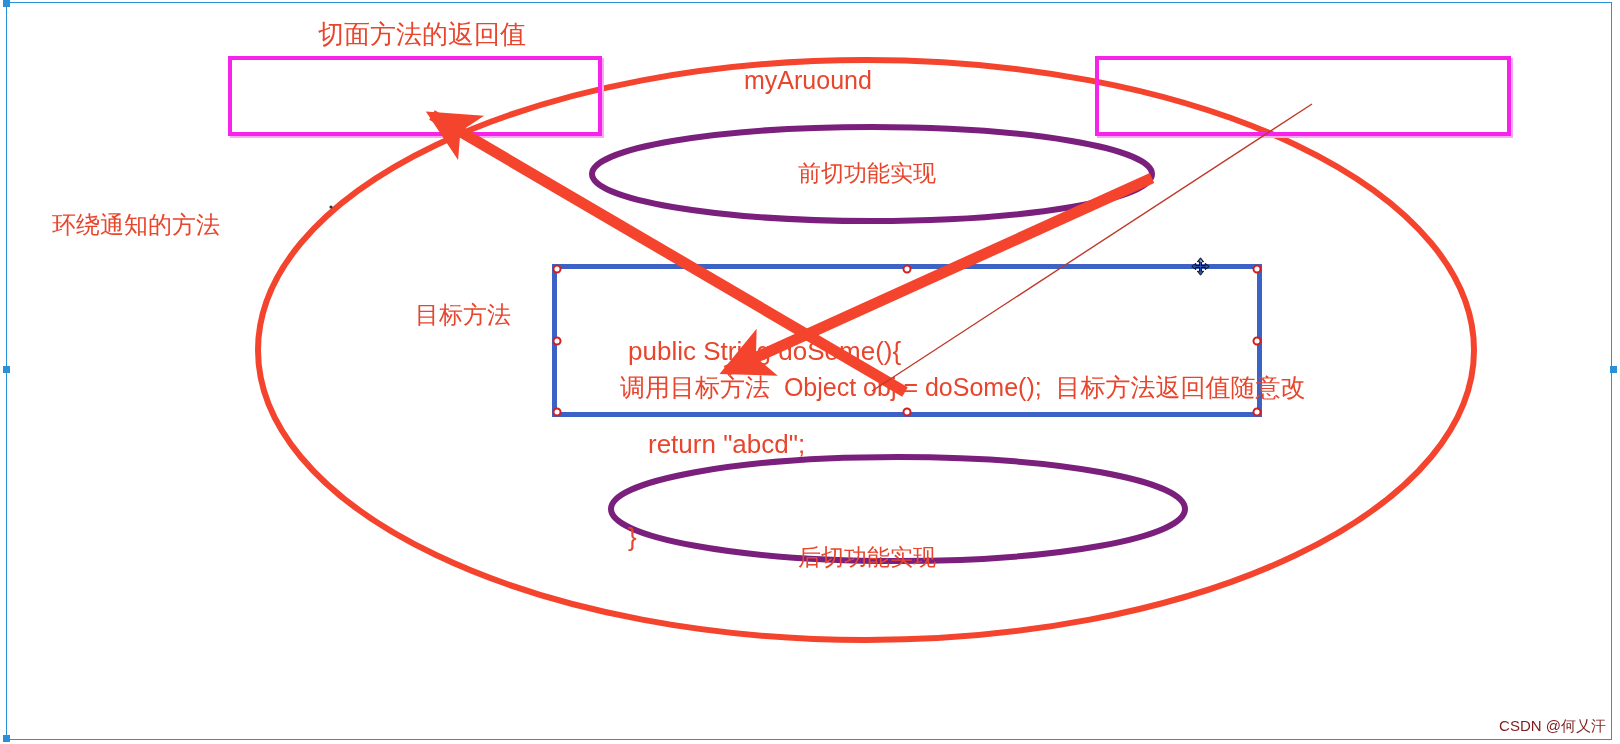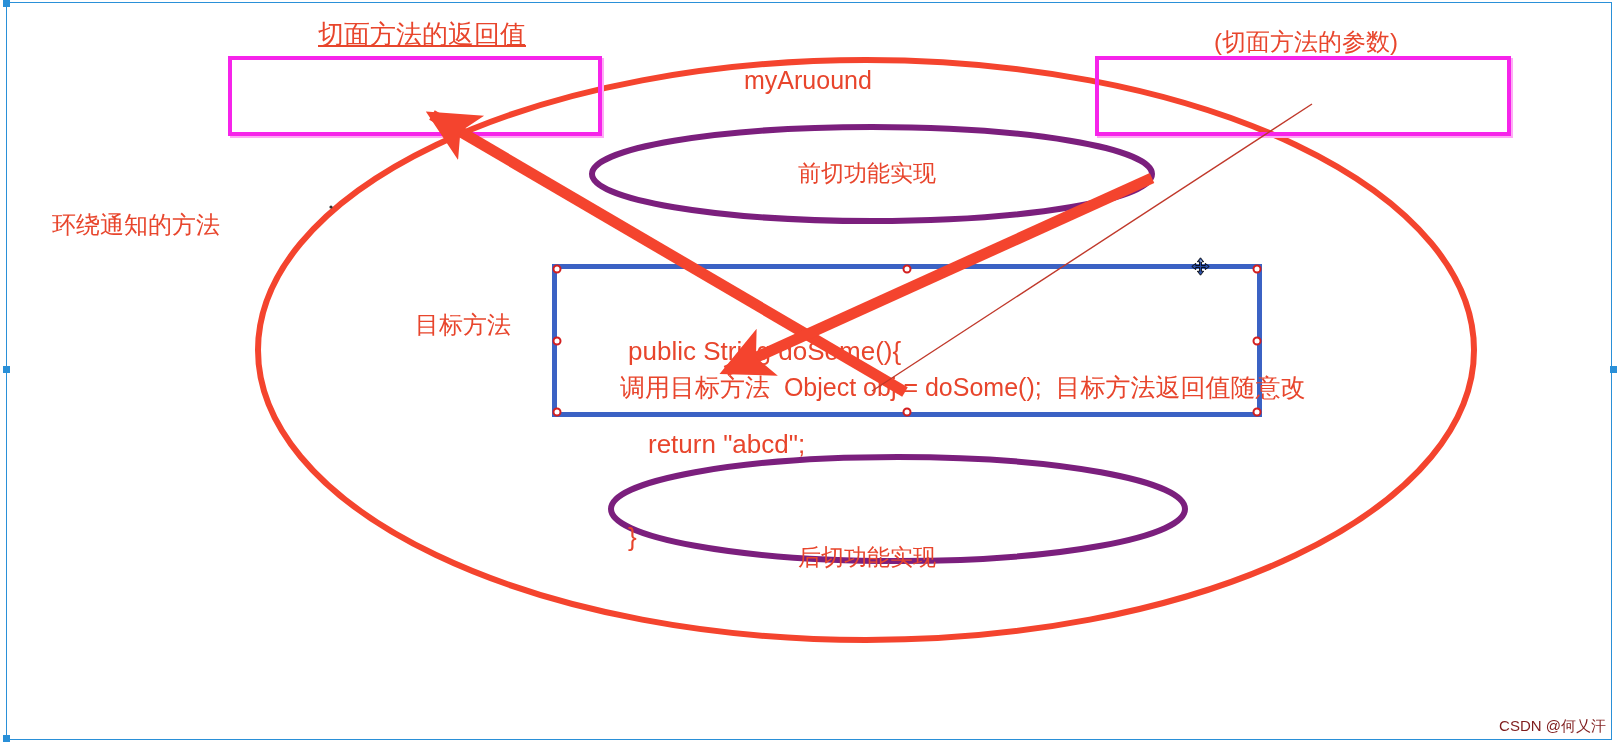--- a/index.html
+++ b/index.html
@@ -50,28 +50,28 @@
 
   
   .lbl {
     position: absolute;
     color: #e8452c;
     white-space: pre;
     line-height: 1.25;
     font-family: "Liberation Sans", "DejaVu Sans", sans-serif;
   }
   .t-title      { left: 744px; top: 20px;  font-size: 25px; margin-top: 45px; }
-  .t-ret-cap    { left: 318px; top: 18px;  font-size: 26px; text-decoration: underline; }
+  .t-ret-cap    { left: 318px; top: 18px;  font-size: 26px; }
   .t-ret-body   { left: 262px; top: 83px;  font-size: 26px; }
   .t-arg-cap    { left: 1214px; top: 27px; font-size: 24px; }
   .t-arg-body   { left: 1232px; top: 85px; font-size: 25px; }
   .t-around     { left: 52px;  top: 210px; font-size: 24px; }
   .t-before     { left: 798px; top: 159px; font-size: 23px; }
   .t-after      { left: 798px; top: 495px; font-size: 23px; margin-top: 48px; }
-  .t-target     { left: 415px; top: 310px; font-size: 24px; }
+  .t-target     { left: 415px; top: 300px; font-size: 24px; }
 
   .code {
     position: absolute;
     left: 628px;
     top: 274px;
     color: #e8452c;
     font-size: 26px;
     line-height: 1.19;
     white-space: pre;
     font-family: "Liberation Sans", "DejaVu Sans", sans-serif;
@@ -170,21 +170,20 @@
     <div class="handle" style="left:100%; top:0%;"></div>
     <div class="handle" style="left:0%;   top:50%;"></div>
     <div class="handle" style="left:100%; top:50%;"></div>
     <div class="handle" style="left:0%;   top:100%;"></div>
     <div class="handle" style="left:50%;  top:100%;"></div>
     <div class="handle" style="left:100%; top:100%;"></div>
   </div>
 
   <div class="lbl t-title">myAruound</div>
   <div class="lbl t-ret-cap">切面方法的返回值</div>
-  <div class="lbl t-arg-cap">(切面方法的参数)</div>
   <div class="lbl t-around">环绕通知的方法</div>
   <div class="lbl t-before">前切功能实现</div>
   <div class="lbl t-after">后切功能实现</div>
   <div class="lbl t-target">目标方法</div>
 
   <div class="code">
     <span class="codeline">public String doSome(){</span>
     <span class="codeline indent">return "abcd";</span>
     <span class="codeline">}</span>
   </div>

